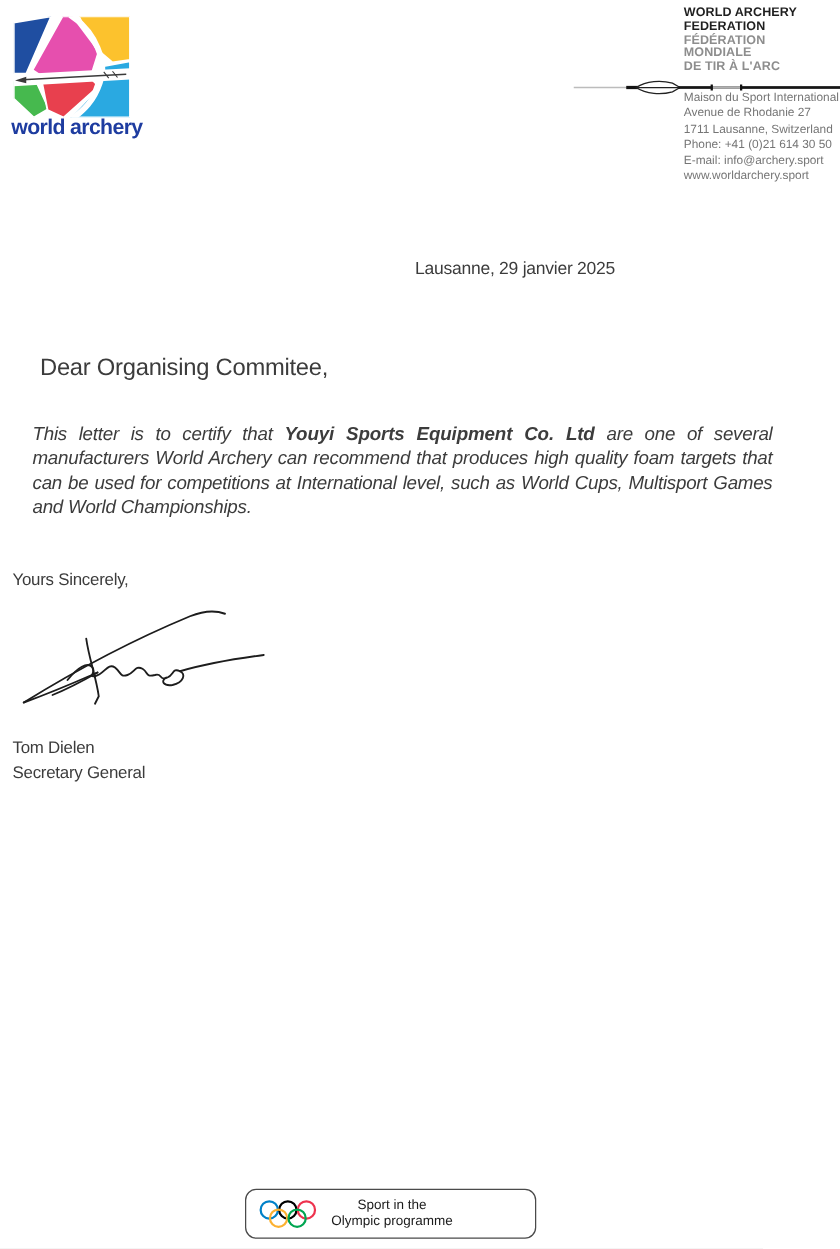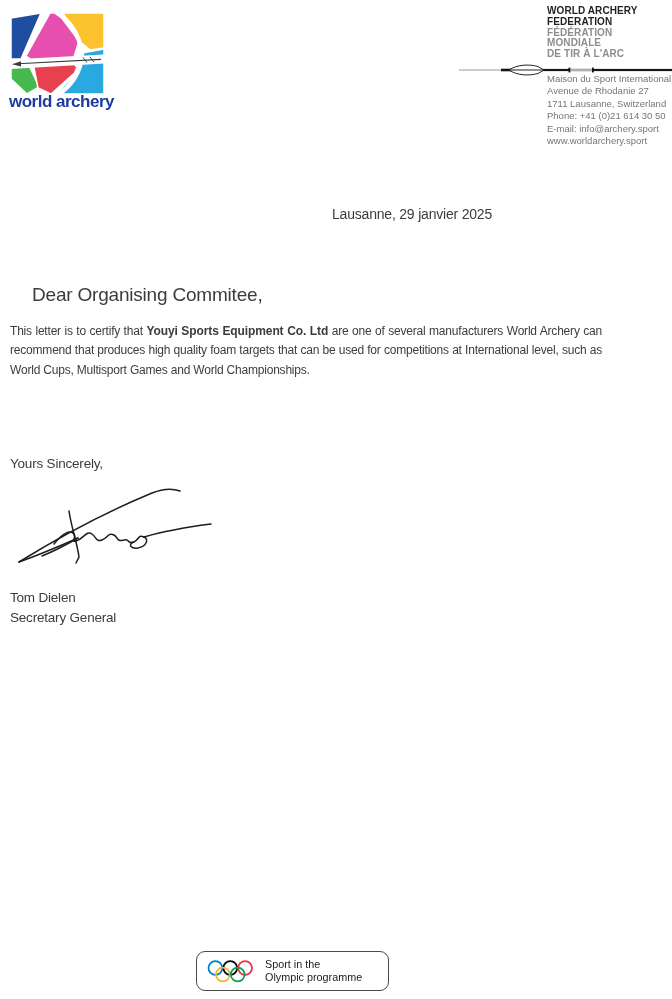--- a/index.html
+++ b/index.html
@@ -18,33 +18,33 @@
   .ha-line{font-size:10px;font-weight:bold;line-height:10.8px;letter-spacing:0.1px;white-space:nowrap;}
   .ha-en{color:#1f1f1f;}
   .ha-fr{color:#8d8d8d;}
   .arrow-svg{position:absolute;left:455px;top:62px;}
   .addr-block{position:absolute;left:547px;top:73px;width:125px;}
   .addr-line{font-size:9.5px;line-height:12.4px;color:#757575;white-space:nowrap;}
   
   .dateline{position:absolute;left:332px;top:206px;font-size:14px;letter-spacing:-0.2px;}
   .salutation{position:absolute;left:10px;top:284px;font-size:19px;letter-spacing:-0.2px;margin-left:22px;}
   .body-para{
-    position:absolute;left:10px;top:322px;width:592px;margin:0;
-    font-size:12px;line-height:19.3px;letter-spacing:-0.2px;text-align:justify;
+    position:absolute;left:10px;top:322px;width:592px;margin:16px;
+    font-size:15px;line-height:19.3px;letter-spacing:-0.2px;text-align:justify;font-style:italic;
   }
   .body-para strong{letter-spacing:-0.1px;}
   .para2{position:absolute;left:10px;top:424px;font-size:13.5px;letter-spacing:-0.2px;}
   .closing{position:absolute;left:10px;top:456px;font-size:13.5px;letter-spacing:-0.2px;text-align:right;}
   .signature-svg{position:absolute;left:6px;top:484px;}
   .signer-block{position:absolute;left:10px;top:588px;font-size:13.5px;line-height:19.5px;letter-spacing:-0.2px;}
   
   .olympic-box{
-    position:absolute;left:196px;top:951px;width:193px;height:40px;
+    position:absolute;left:196px;top:951px;width:233px;height:40px;
     border:1.4px solid #4a4a4a;border-radius:9px;box-sizing:border-box;
-    display:flex;align-items:center;
+    display:flex;align-items:center;text-align:center;
   }
   .rings-svg{margin-left:10px;flex:0 0 auto;}
   .olympic-text{margin-left:10px;font-size:10.8px;line-height:12.8px;color:#1c1c1c;}
 </style>
 </head>
 <body>
 
 <div class="page">
 
   <svg class="logo-svg" width="93" height="81" viewBox="0 0 93 81">

